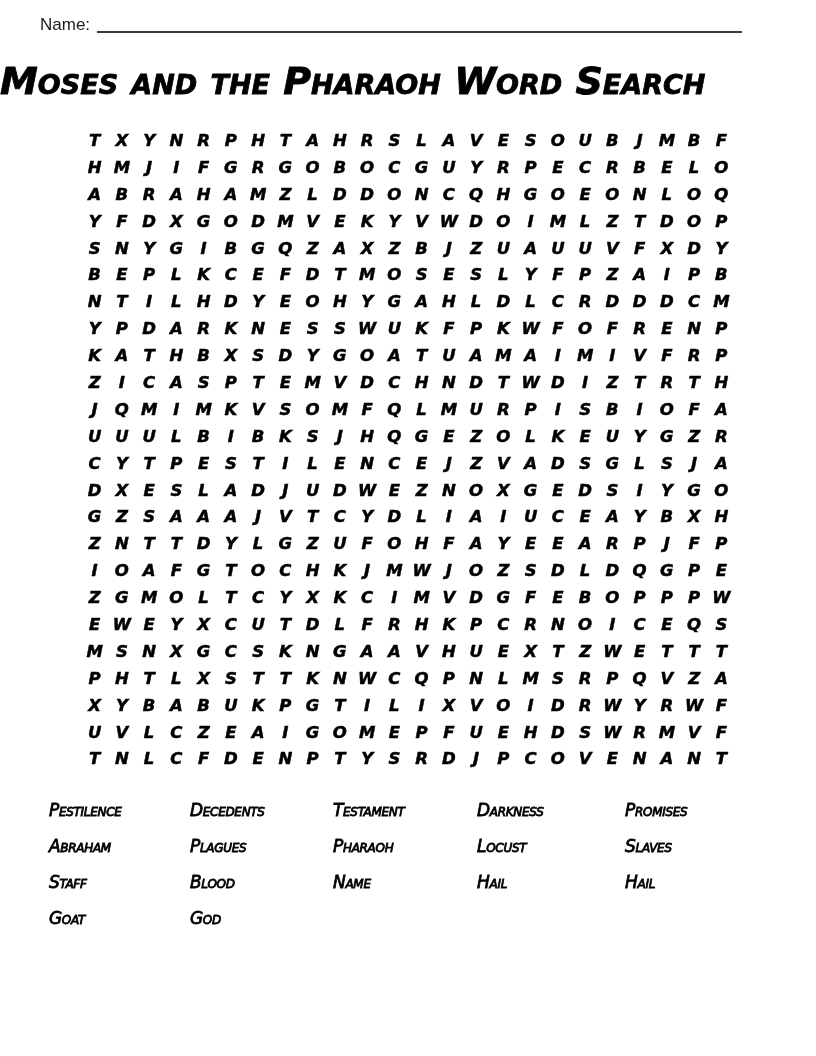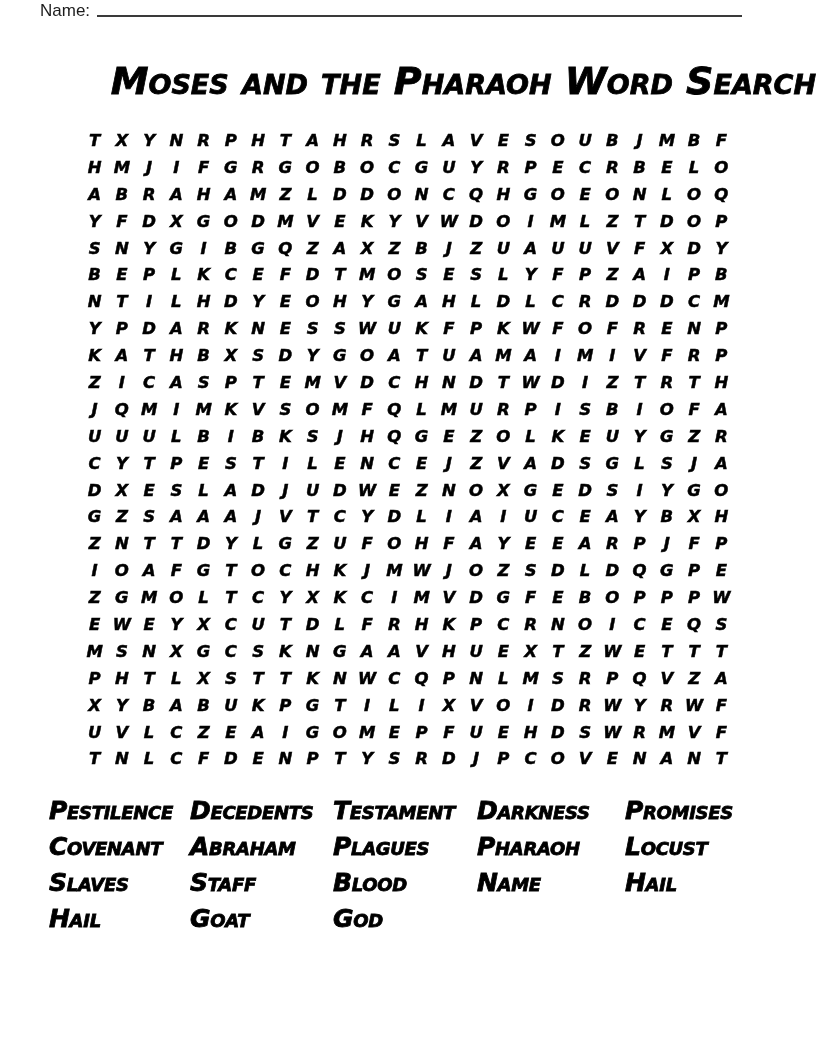--- a/index.html
+++ b/index.html
@@ -6,33 +6,33 @@
   html, body { background:#ffffff; }
   .page {
     width:816px; height:1056px;
     background:#ffffff;
     color:#000;
     font-family:"Liberation Sans", sans-serif;
     overflow:hidden;
     position:relative;
   }
   .name-row {
-    display:flex; align-items:flex-start;
+    display:flex; align-items:flex-end;
     margin:0 74px 0 40px;
     padding-top:2px;
     height:33px;
   }
   .name-label { font-size:17px; color:#1c1c1c; line-height:1; }
   .name-line {
     flex:1; margin-left:7px; height:15px;
     border-bottom:2px solid #3a3a3a;
   }
   .title {
     margin-top:25px; height:46px;
-    text-align:right;
+    text-align:left;
     font-family:"DejaVu Sans", sans-serif;
     font-weight:bold; font-style:italic;
     font-variant:small-caps;
     font-size:38px; line-height:46px;
     -webkit-text-stroke:0.8px #000;
     white-space:nowrap;
   }
   .grid {
     display:grid;
     grid-template-columns:repeat(24, 1fr);
@@ -49,23 +49,23 @@
   }
   .words {
     display:grid;
     grid-template-columns:141px 143px 144px 148px 1fr;
     margin:20px 0 0 49px;
   }
   .word {
     height:36px;
     display:flex; align-items:center;
     font-family:"DejaVu Sans", sans-serif;
-    font-weight:bold; font-style:italic;
+    font-weight:normal; font-style:italic;
     font-variant:small-caps;
-    font-size:25px;
+    font-size:17px;
     letter-spacing:-0.3px;
     -webkit-text-stroke:0.8px #000;
     white-space:nowrap;
   }
 </style>
 </head>
 <body>
 
 <div class="page">
 
@@ -654,21 +654,20 @@
       <div class="cell">N</div>
       <div class="cell">T</div>
     </div>
 
   <div class="words">
       <div class="word">Pestilence</div>
       <div class="word">Decedents</div>
       <div class="word">Testament</div>
       <div class="word">Darkness</div>
       <div class="word">Promises</div>
-      <div class="word">Covenant</div>
       <div class="word">Abraham</div>
       <div class="word">Plagues</div>
       <div class="word">Pharaoh</div>
       <div class="word">Locust</div>
       <div class="word">Slaves</div>
       <div class="word">Staff</div>
       <div class="word">Blood</div>
       <div class="word">Name</div>
       <div class="word">Hail</div>
       <div class="word">Hail</div>

